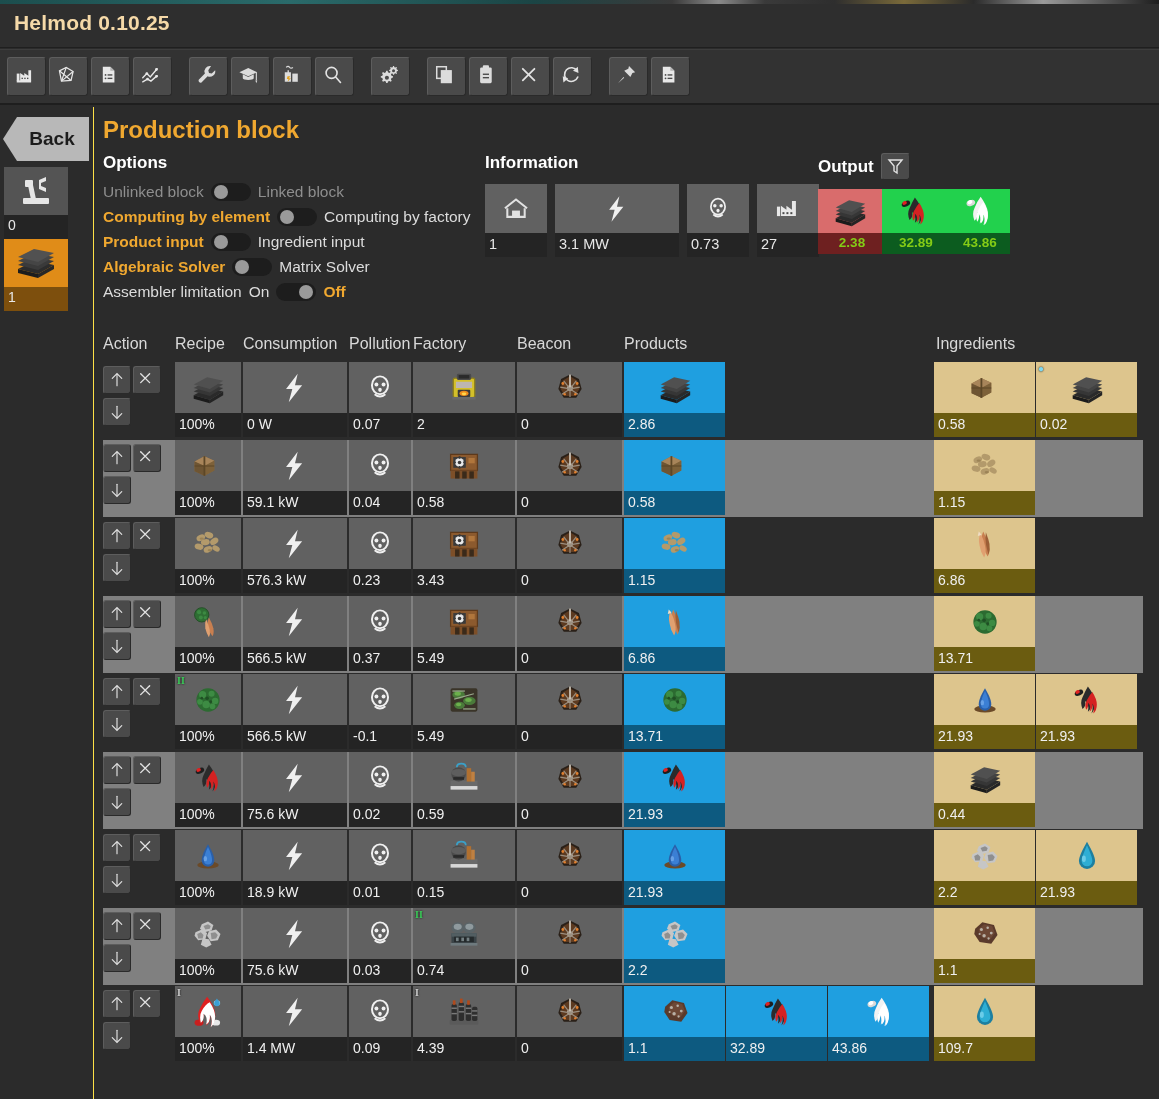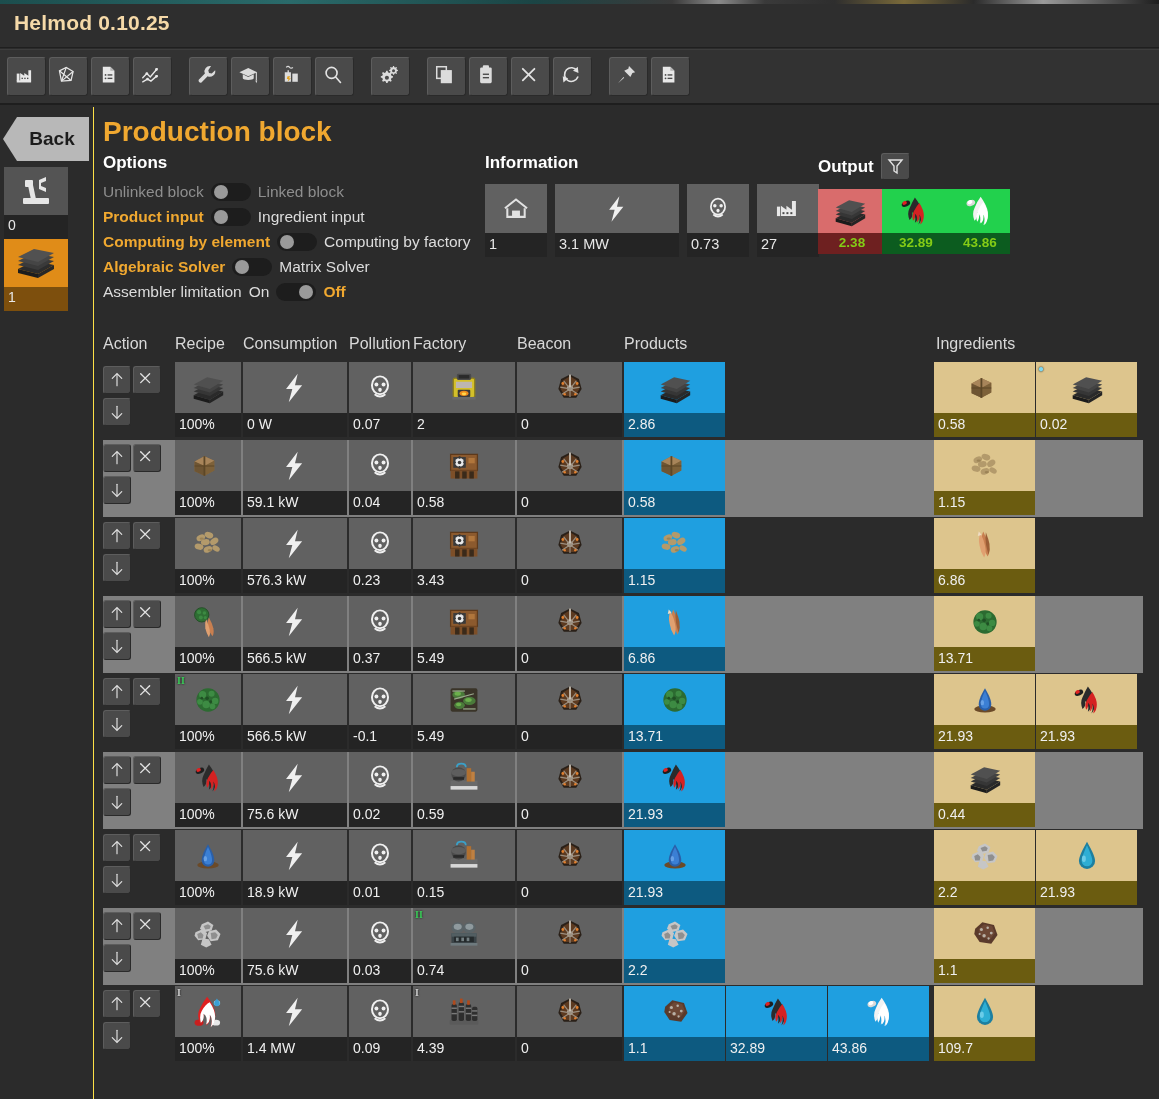--- a/index.html
+++ b/index.html
@@ -52,21 +52,21 @@
   .blockitem .num { height:24px; font-size:14px; color:#e8e8e8; padding:2px 0 0 4px; }
   .bi0 { top:60px; }
   .bi0 .ic { background:#545454; }
   .bi0 .num { background:#242424; }
   .bi1 { top:132px; }
   .bi1 .ic { background:#e08c18; }
   .bi1 .num { background:#7d4f0d; }
 
   
   .main { position:absolute; left:95px; top:0; width:1064px; height:992px; background:#2b2b2b; }
-  .pb-title { position:absolute; left:8px; top:9px; font-size:28px; font-weight:bold; color:#f0a830; }
+  .pb-title { position:absolute; left:8px; top:9px; font-size:24px; font-weight:bold; color:#f0a830; }
   .sect-title { font-size:17px; font-weight:bold; color:#ffffff; }
 
   
   .options { position:absolute; left:8px; top:46px; width:385px; }
   .opt-row { display:flex; align-items:center; height:25px; gap:7px; }
   .opt-lbl { font-size:15.5px; }
   .lbl-dim { color:#8e8e8e; }
   .lbl-white { color:#dcdcdc; }
   .lbl-orange { color:#f0a830; font-weight:bold; }
   .toggle { width:40px; height:18px; border-radius:9px; background:#1d1d1d; position:relative;
@@ -367,32 +367,32 @@
         <div class="sect-title">Options</div>
         <div id="options-rows" style="margin-top:6px;">
             <div class="opt-row">
               <span class="opt-lbl lbl-dim">Unlinked block</span>
               <span class="toggle left">
                 <span class="knob"></span>
               </span>
               <span class="opt-lbl lbl-dim">Linked block</span>
             </div>
             <div class="opt-row">
+              <span class="opt-lbl lbl-orange">Computing by element</span>
+              <span class="toggle left">
+                <span class="knob"></span>
+              </span>
+              <span class="opt-lbl lbl-white">Computing by factory</span>
+            </div>
+            <div class="opt-row">
               <span class="opt-lbl lbl-orange">Product input</span>
               <span class="toggle left">
                 <span class="knob"></span>
               </span>
               <span class="opt-lbl lbl-white">Ingredient input</span>
-            </div>
-            <div class="opt-row">
-              <span class="opt-lbl lbl-orange">Computing by element</span>
-              <span class="toggle left">
-                <span class="knob"></span>
-              </span>
-              <span class="opt-lbl lbl-white">Computing by factory</span>
             </div>
             <div class="opt-row">
               <span class="opt-lbl lbl-orange">Algebraic Solver</span>
               <span class="toggle left">
                 <span class="knob"></span>
               </span>
               <span class="opt-lbl lbl-white">Matrix Solver</span>
             </div>
             <div class="opt-row">
               <span class="opt-lbl lbl-white">Assembler limitation</span>

